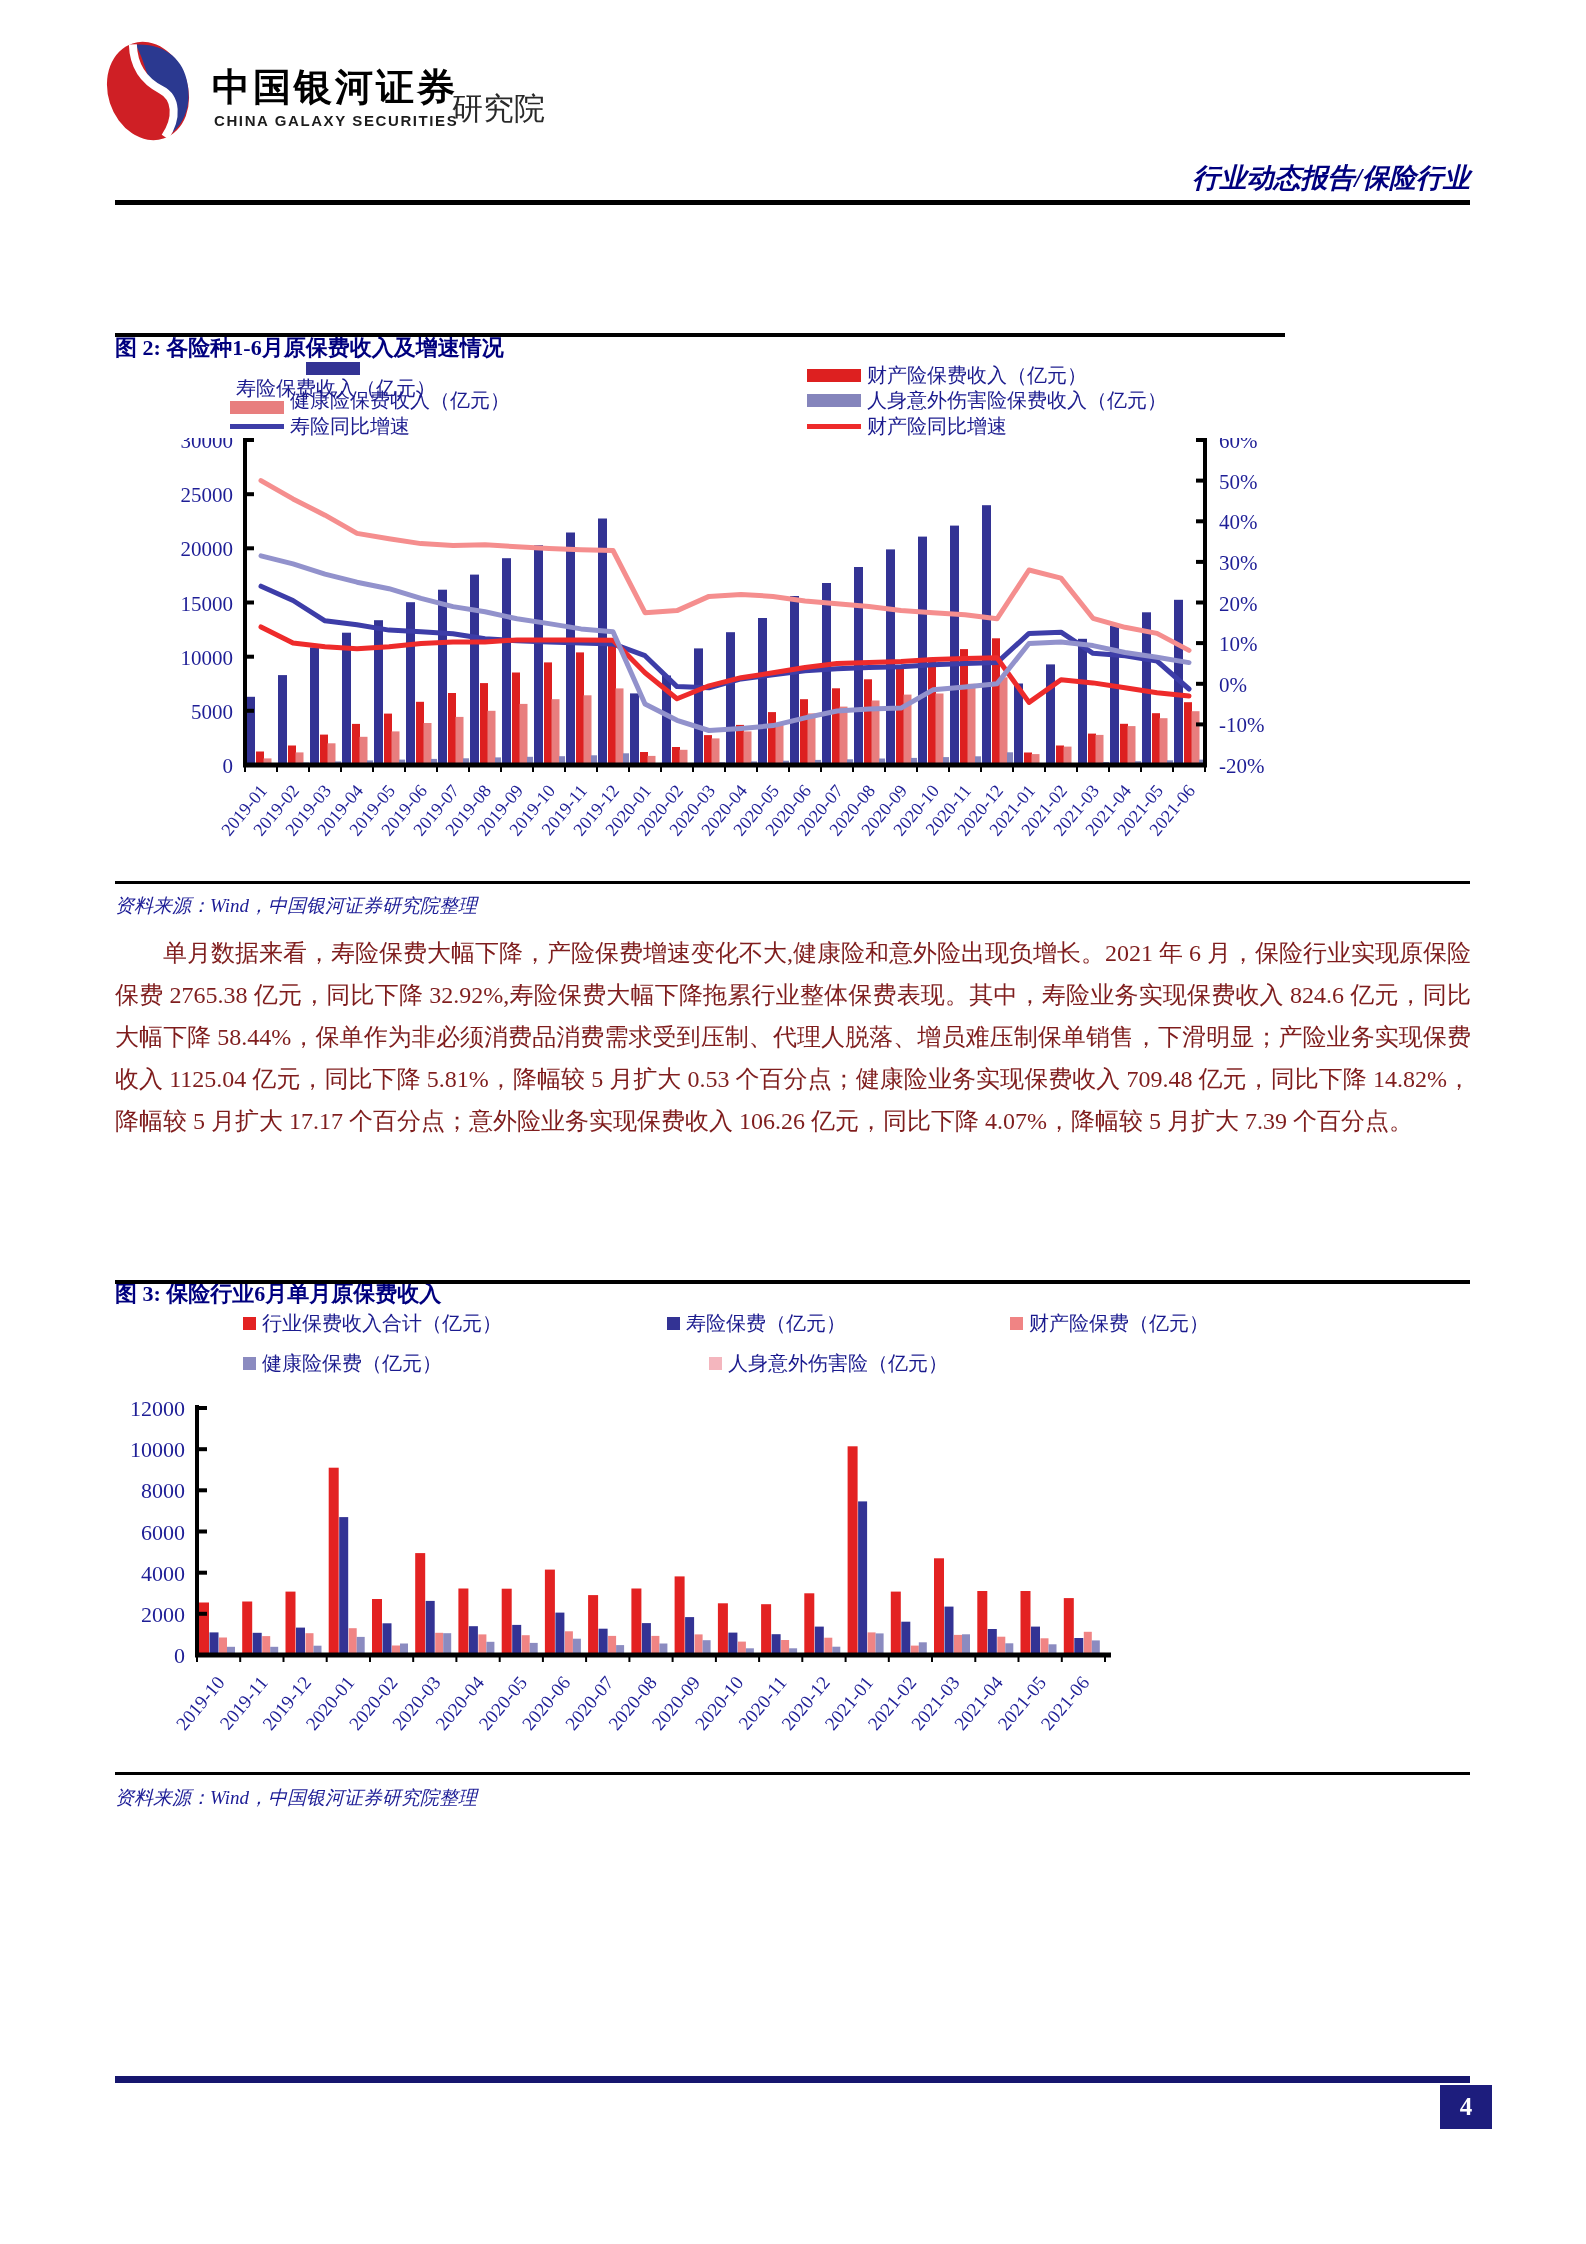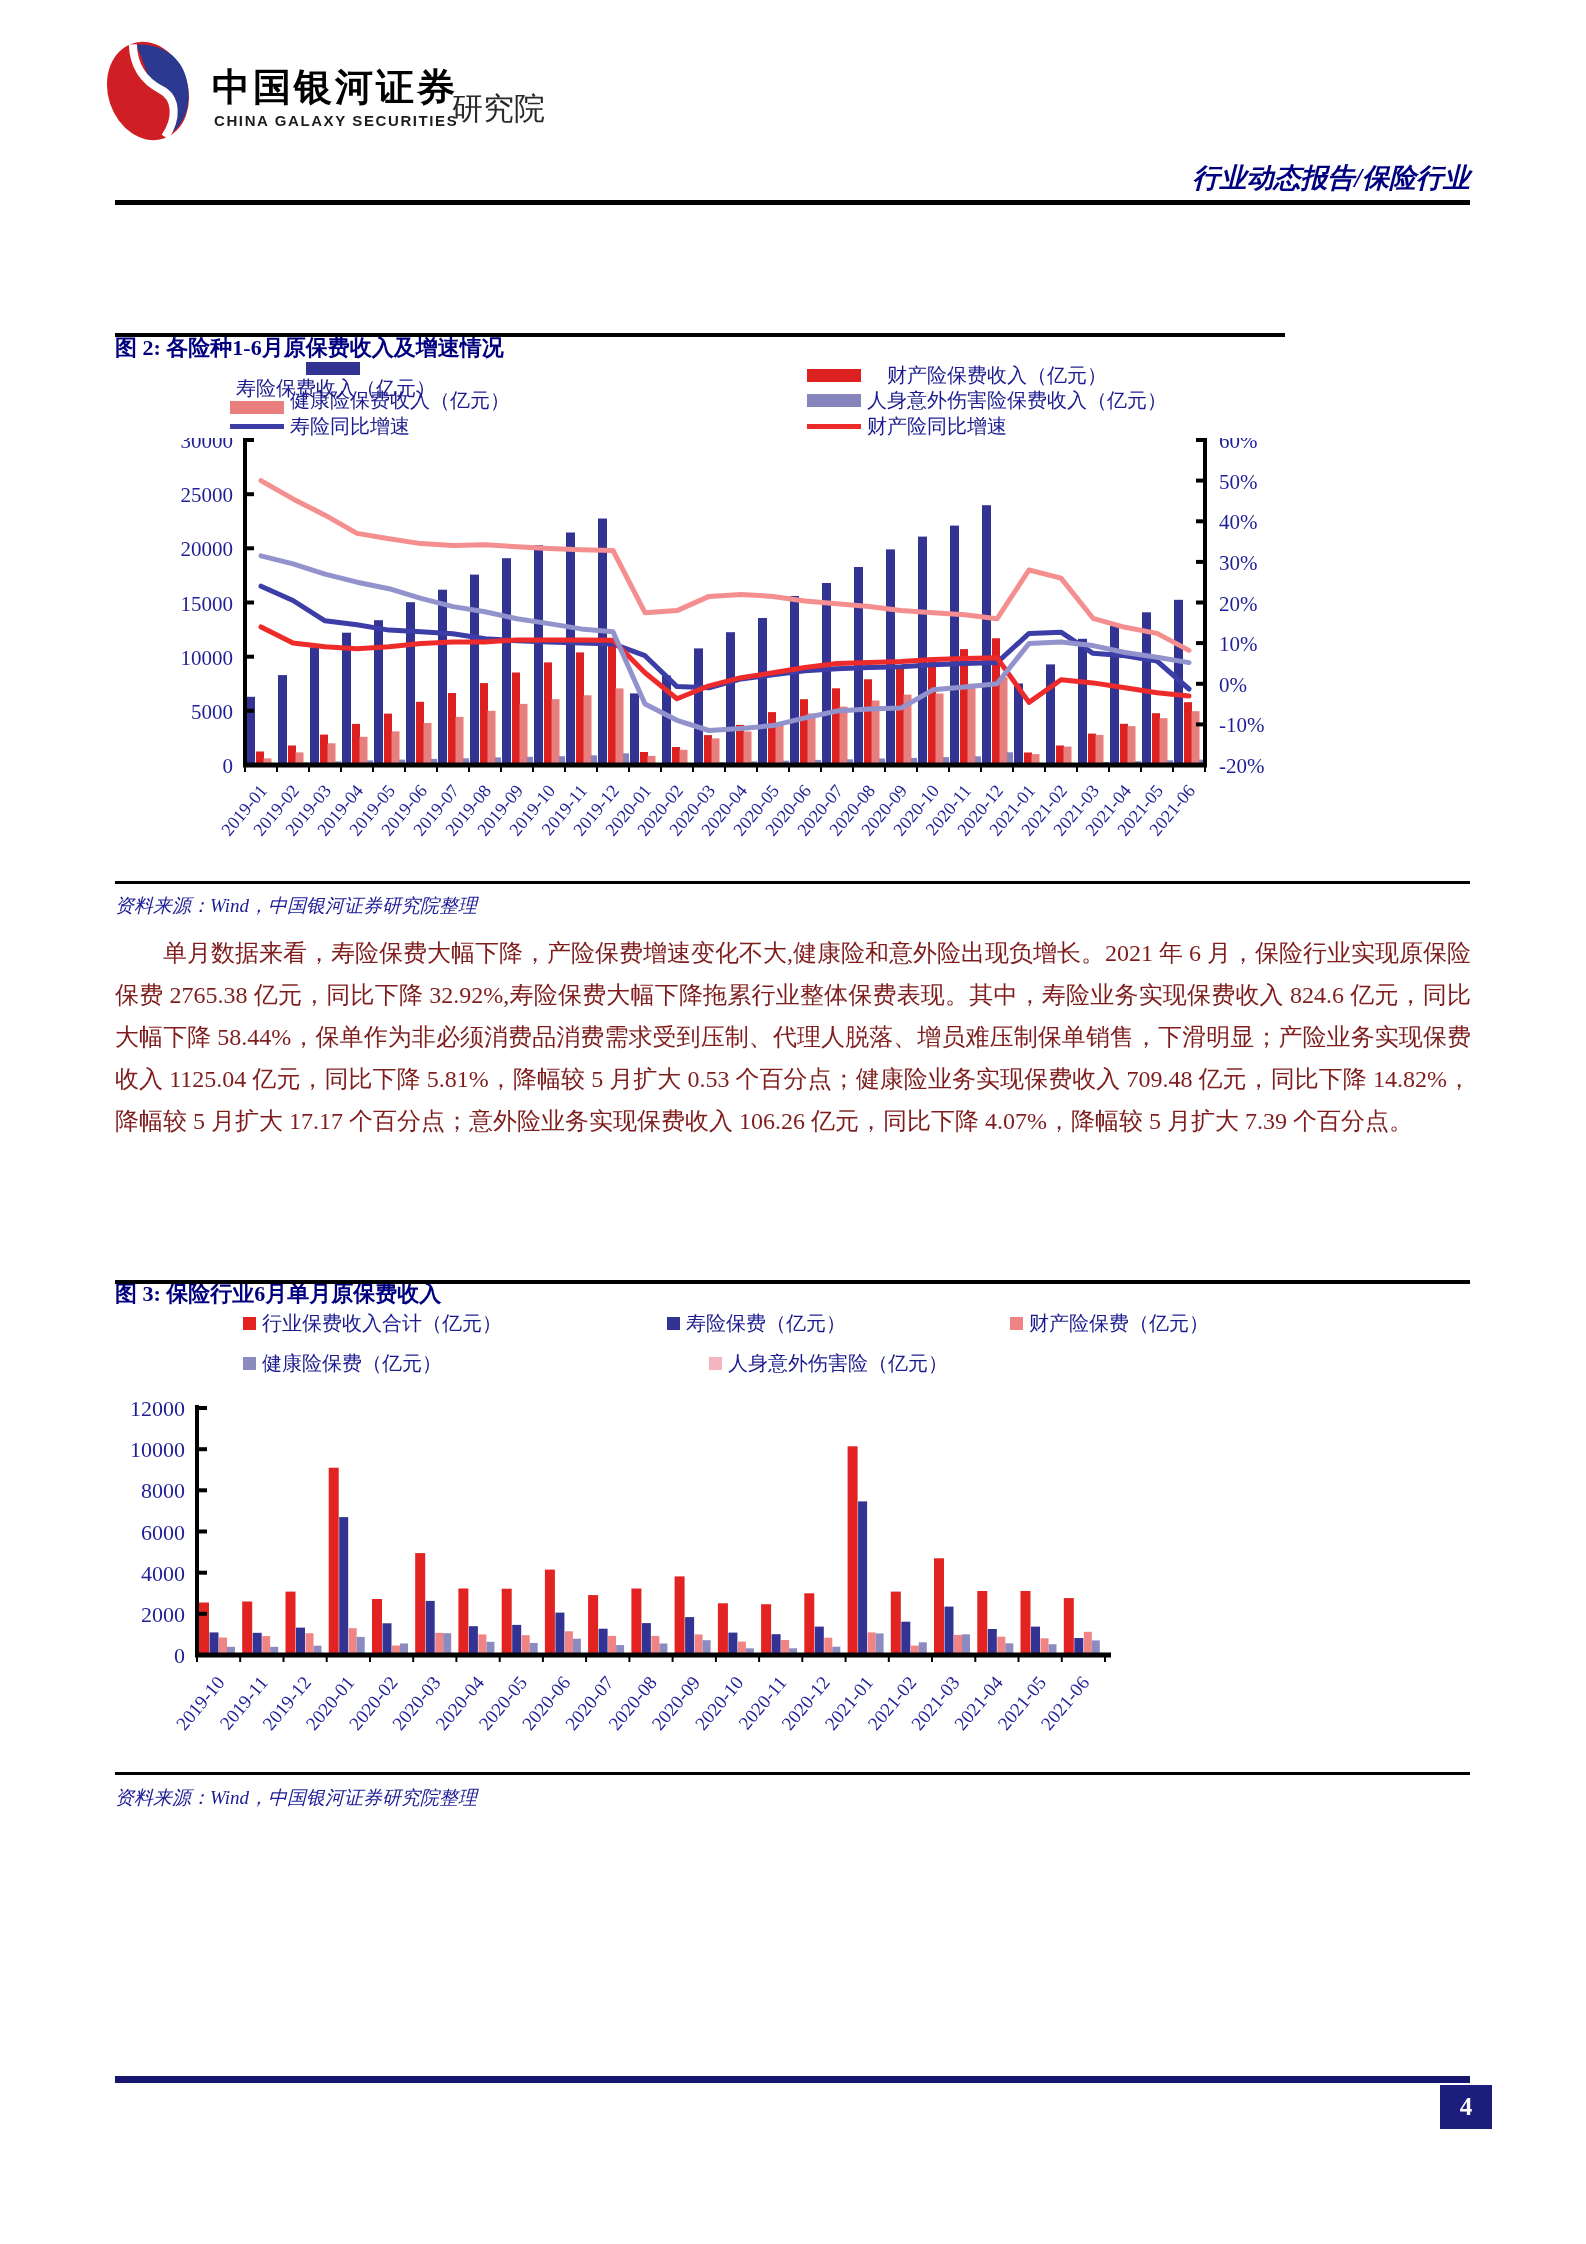--- a/index.html
+++ b/index.html
@@ -40,21 +40,21 @@
   <div class="abs report-type" style="right:116px;top:160px;">行业动态报告/保险行业</div>
   <div class="abs rule" style="left:115px;top:200px;width:1355px;height:5px;"></div>
 
   <div class="abs fig-title" style="left:115px;top:297px;">图 2: 各险种1-6月原保费收入及增速情况</div>
   <div class="abs rule" style="left:115px;top:333px;width:1170px;height:4px;"></div>
   <div class="abs" style="left:115px;top:358px;width:1170px;height:82px;" id="fig2-legend">
       <div class="legend-item" style="left: 115px; top: 4px; flex-direction: column;">
         <span style="width: 54px; height: 13px; background: rgb(51, 51, 148); display: inline-block;"></span>
         <span class="legend-label">寿险保费收入（亿元）</span>
       </div>
-      <div class="legend-item" style="left: 692px; top: 4px; gap: 20px;">
+      <div class="legend-item" style="left: 692px; top: 4px;">
         <span style="width: 54px; height: 13px; background: rgb(221, 32, 32); display: inline-block;"></span>
         <span class="legend-label">财产险保费收入（亿元）</span>
       </div>
       <div class="legend-item" style="left: 115px; top: 29px; align-items: flex-end;">
         <span style="width: 54px; height: 13px; background: rgb(232, 126, 126); display: inline-block;"></span>
         <span class="legend-label">健康险保费收入（亿元）</span>
       </div>
       <div class="legend-item" style="left: 692px; top: 29px;">
         <span style="width: 54px; height: 13px; background: rgb(133, 133, 188); display: inline-block;"></span>
         <span class="legend-label">人身意外伤害险保费收入（亿元）</span>

